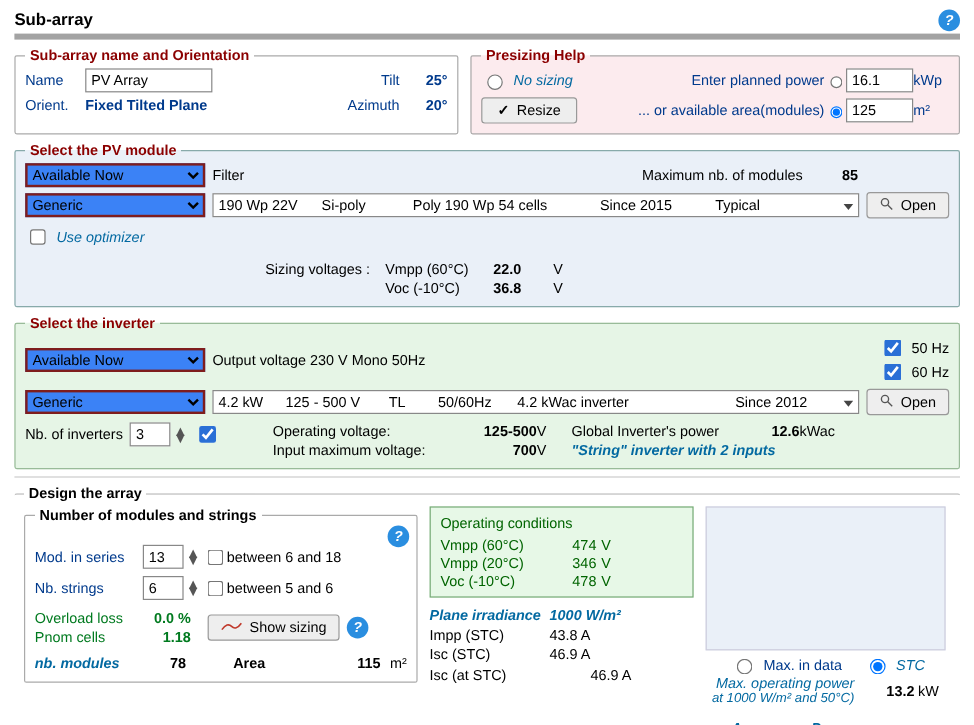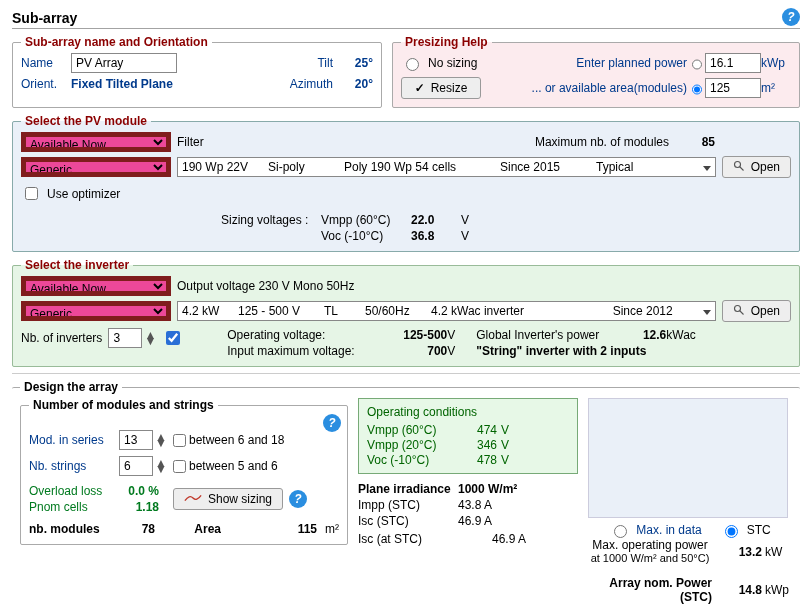--- a/index.html
+++ b/index.html
@@ -1,31 +1,31 @@
 <!DOCTYPE html>
 <html><head>
 <meta charset="utf-8">
 <style>
   * { box-sizing: border-box; font-family: "Segoe UI", Tahoma, sans-serif; font-size: 12px; }
   body { margin: 0; padding: 8px 12px 12px 12px; background: #fff; color: #000; width: 812px; }
-  .hdr { display: flex; align-items: flex-end; border-bottom: 1px solid #a3a3a3; padding-bottom: 2px; margin-bottom: 6px;}
+  .hdr { display: flex; align-items: flex-start; border-bottom: 5px solid #a3a3a3; padding-bottom: 2px; margin-bottom: 6px;}
   .hdr h1 { font-size: 14px; font-weight: bold; margin: 0; flex: 1; }
   .help-icon { width:18px; height:18px; border-radius:50%; background:#2a8ee0; color:#fff; display:inline-flex; align-items:center; justify-content:center; font-weight:bold; font-style:italic; cursor:pointer; font-size:12px;}
   fieldset { border: 1px solid #aaa; border-radius: 2px; margin: 0 0 6px 0; padding: 4px 8px 8px 8px; }
   legend { padding: 0 4px; color: #8b0000; font-weight: bold; }
   legend.black { color: #000; }
   .row { display:flex; align-items:center; gap:6px; }
   input[type=text] { border:1px solid #888; padding:2px 4px; height:20px; }
-  select { height:20px; border:5px solid #7f1d1d; background:#ec4899; }
+  select { height:20px; border:2px solid #7f1d1d; background:#3b82f6; }
   .bluefs { background:#eaf0f8; border-color:#8aa; }
   .greenfs { background:#e6f5e6; border-color:#9b9; }
   .pinkfs { background:#fcebee; }
   .navy { color:#003a8c; font-weight:bold; }
   .navylbl { color:#003a8c; }
-  .red { color:#000000; }
+  .red { color:#0369a1;font-style:italic; }
   .green { color:#007a1f; }
   .bold { font-weight:bold; }
   .small-btn { border:1px solid #999; background:#eee; border-radius:3px; padding:2px 10px; height:22px; display:inline-flex; align-items:center; gap:6px; cursor:pointer;}
   .chevron::after { content:""; display:inline-block; width:0;height:0;border-left:4px solid transparent;border-right:4px solid transparent;border-top:5px solid #444;margin-left:4px;}
   .spinner { display:inline-flex; align-items:center; }
   .spinner input { width:34px; text-align:left; }
   .spinner .arrows { display:inline-flex; flex-direction:column; margin-left:2px; line-height:6px; font-size:8px; color:#555; }
   .divider { border:none; border-top:1px solid #ccc; margin:6px 0;}
   .op-cond { border:1px solid #7a7; background:#e7f8e7; padding:6px 8px; width:220px;}
   .op-cond .green { color:#006400; }
@@ -134,20 +134,30 @@
     <span>V</span>
   </div>
 </fieldset>
 
 <fieldset class="greenfs">
   <legend>Select the inverter</legend>
   <div class="row" style="margin-bottom:4px;">
     <select style="width:150px;"><option>Available Now</option></select>
     <span>Output voltage 230 V Mono 50Hz</span>
     <span style="flex:1"></span>
+    <div>
+      <label class="row">
+          <input type="checkbox" checked="" class="checkbox-blue" style="">
+          <span>50 Hz</span>
+        </label>
+      <label class="row">
+          <input type="checkbox" checked="" class="checkbox-blue" style="">
+          <span>60 Hz</span>
+        </label>
+    </div>
   </div>
   <div class="row" style="margin-bottom:6px;">
     <select style="width:150px;"><option>Generic</option></select>
     <div class="row" style="flex:1; border:1px solid #888; background:#fff; height:20px; padding:0 4px;">
       <span style="width:50px;">4.2 kW</span>
       <span style="width:80px;">125 - 500 V</span>
       <span style="width:35px;">TL</span>
       <span style="width:60px;">50/60Hz</span>
       <span style="flex:1;">4.2 kWac inverter</span>
       <span style="width:80px;">Since 2012</span>
@@ -281,21 +291,21 @@
         <label class="row">
             <input type="radio" name="r1" style="">
             <span class="navylbl">Max. in data</span>
           </label>
         <label class="row">
             <input type="radio" name="r1" checked="" style="">
             <span class="red">STC</span>
           </label>
       </div>
       <div style="display:grid;grid-template-columns:1fr 50px 30px;align-items:center;">
-        <div class="red rtal" style="line-height:1.2;text-align:center;">
+        <div class="red rtal" style="line-height:1.2;">
           <div>Max. operating power</div>
           <div style="font-size:11px;">at 1000 W/m²  and 50°C)</div>
         </div>
         <span class="bold rtal">13.2</span>
         <span style="padding-left:3px;">kW</span>
       </div>
       <div style="display:grid;grid-template-columns:1fr 50px 30px;margin-top:10px;align-items:center;">
         <span class="red bold rtal">Array nom. Power (STC)</span>
         <span class="bold rtal">14.8</span>
         <span style="padding-left:3px;">kWp</span>

